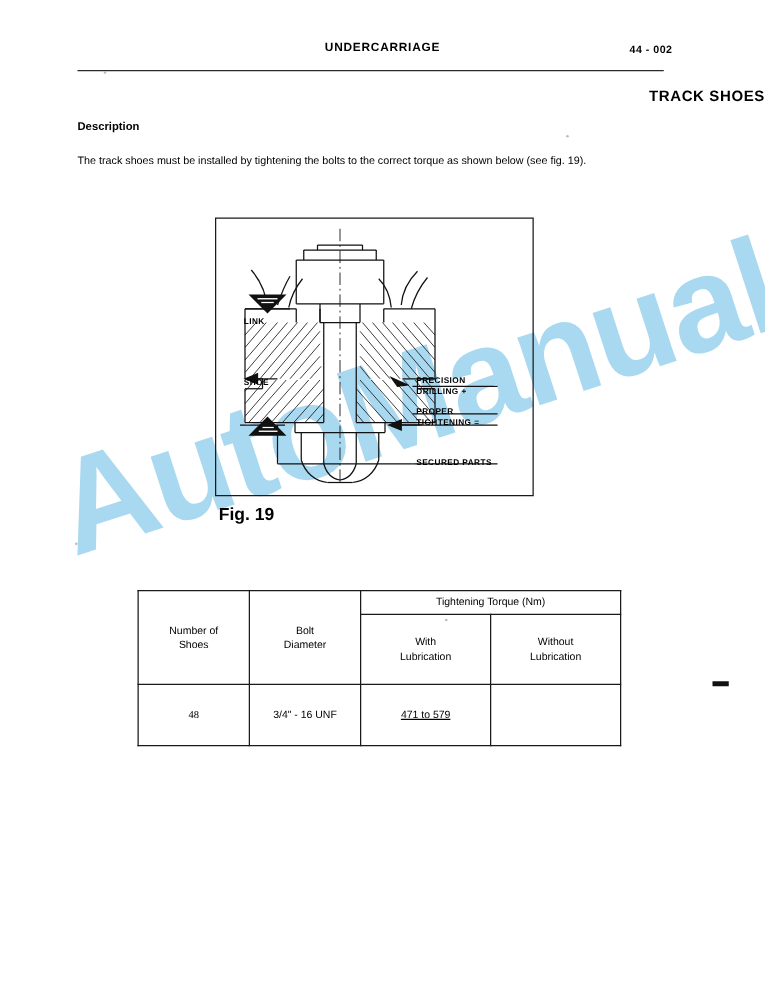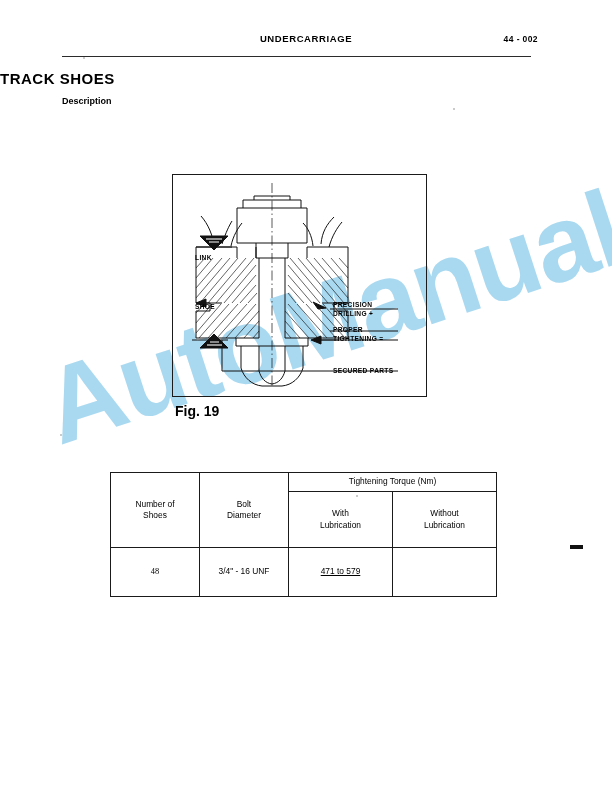--- a/index.html
+++ b/index.html
@@ -64,22 +64,22 @@
     height: 1.4px;
     background: #2b2b2b;
   }
 
   
   .sec-title {
     position: absolute;
     left: 0;
     top: 70px;
     width: 612px;
-    text-align: left;
-    font-size: 15px;
+    text-align: right;
+    font-size: 12px;
     font-weight: bold;
     letter-spacing: 0.5px;
   }
   .desc-head {
     position: absolute;
     left: 62px;
     top: 96px;
     font-size: 9px;
     font-weight: bold;
   }
@@ -171,20 +171,21 @@
 <div class="page">
 
   <div class="watermark">AutoManual</div>
 
   <div class="hdr-title">UNDERCARRIAGE</div>
   <div class="hdr-page">44 - 002</div>
   <div class="hdr-rule"></div>
 
   <div class="sec-title">TRACK SHOES</div>
   <div class="desc-head">Description</div>
+  <div class="desc-body">The track shoes must be installed by tightening the bolts to the correct torque as shown below (see fig. 19).</div>
 
   <div class="figure-frame"></div>
 
   <svg class="fig-svg" width="612" height="792" style="z-index:6;">
     <g stroke="#111" fill="none" stroke-width="1">
 
       <line x1="272" y1="183" x2="272" y2="388" stroke="#111" stroke-width="0.7" stroke-dasharray="10,3,1.5,3"></line>
 
       <line x1="243" y1="200" x2="301" y2="200"></line>
       <line x1="243" y1="200" x2="243" y2="208"></line>

